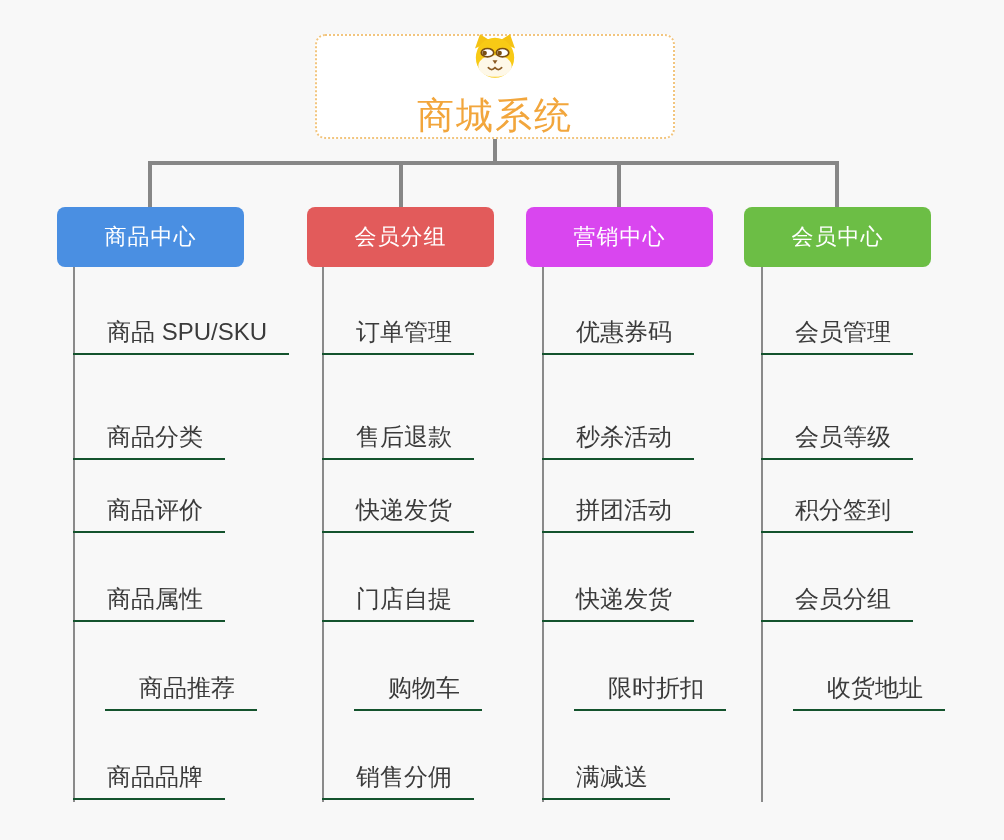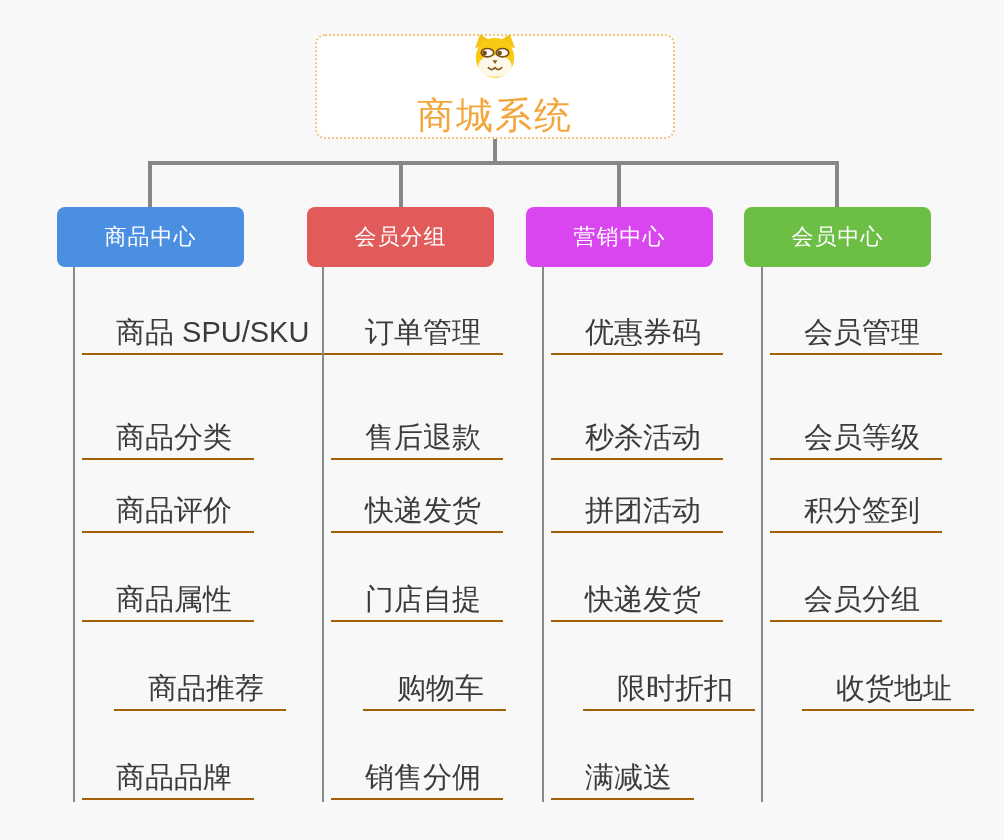--- a/index.html
+++ b/index.html
@@ -77,28 +77,28 @@
   .c3 { left: 761px; }
   .column::before {
     content: "";
     position: absolute;
     left: 0; top: 0;
     width: 2px; height: 535px;
     background: #8a8a8a;
   }
   .item {
     position: absolute;
-    left: 9px;
+    left: 0;
     box-sizing: content-box;
     padding: 0 22px 6px 34px;
     line-height: 30px;
-    font-size: 29px;
+    font-size: 24px;
     color: #3b3b3b;
     white-space: nowrap;
-    border-bottom: 2px solid #a16207;
+    border-bottom: 2px solid #14532d;
     cursor: pointer;
   }
   .item:nth-child(1) { top: 50px; }
   .item:nth-child(2) { top: 139px; margin-top: 16px; }
   .item:nth-child(3) { top: 228px; }
   .item:nth-child(4) { top: 317px; }
   .item:nth-child(5) { top: 406px; margin-left: 32px; }
   .item:nth-child(6) { top: 495px; }
 </style>
 </head>

